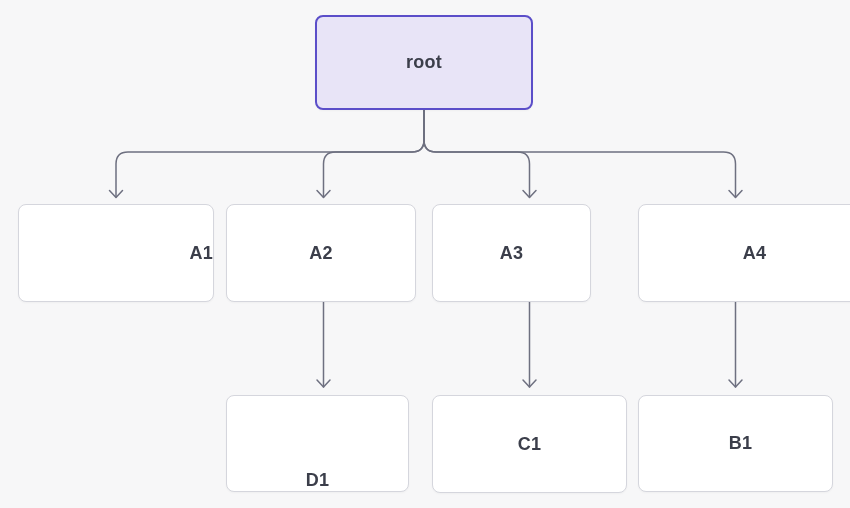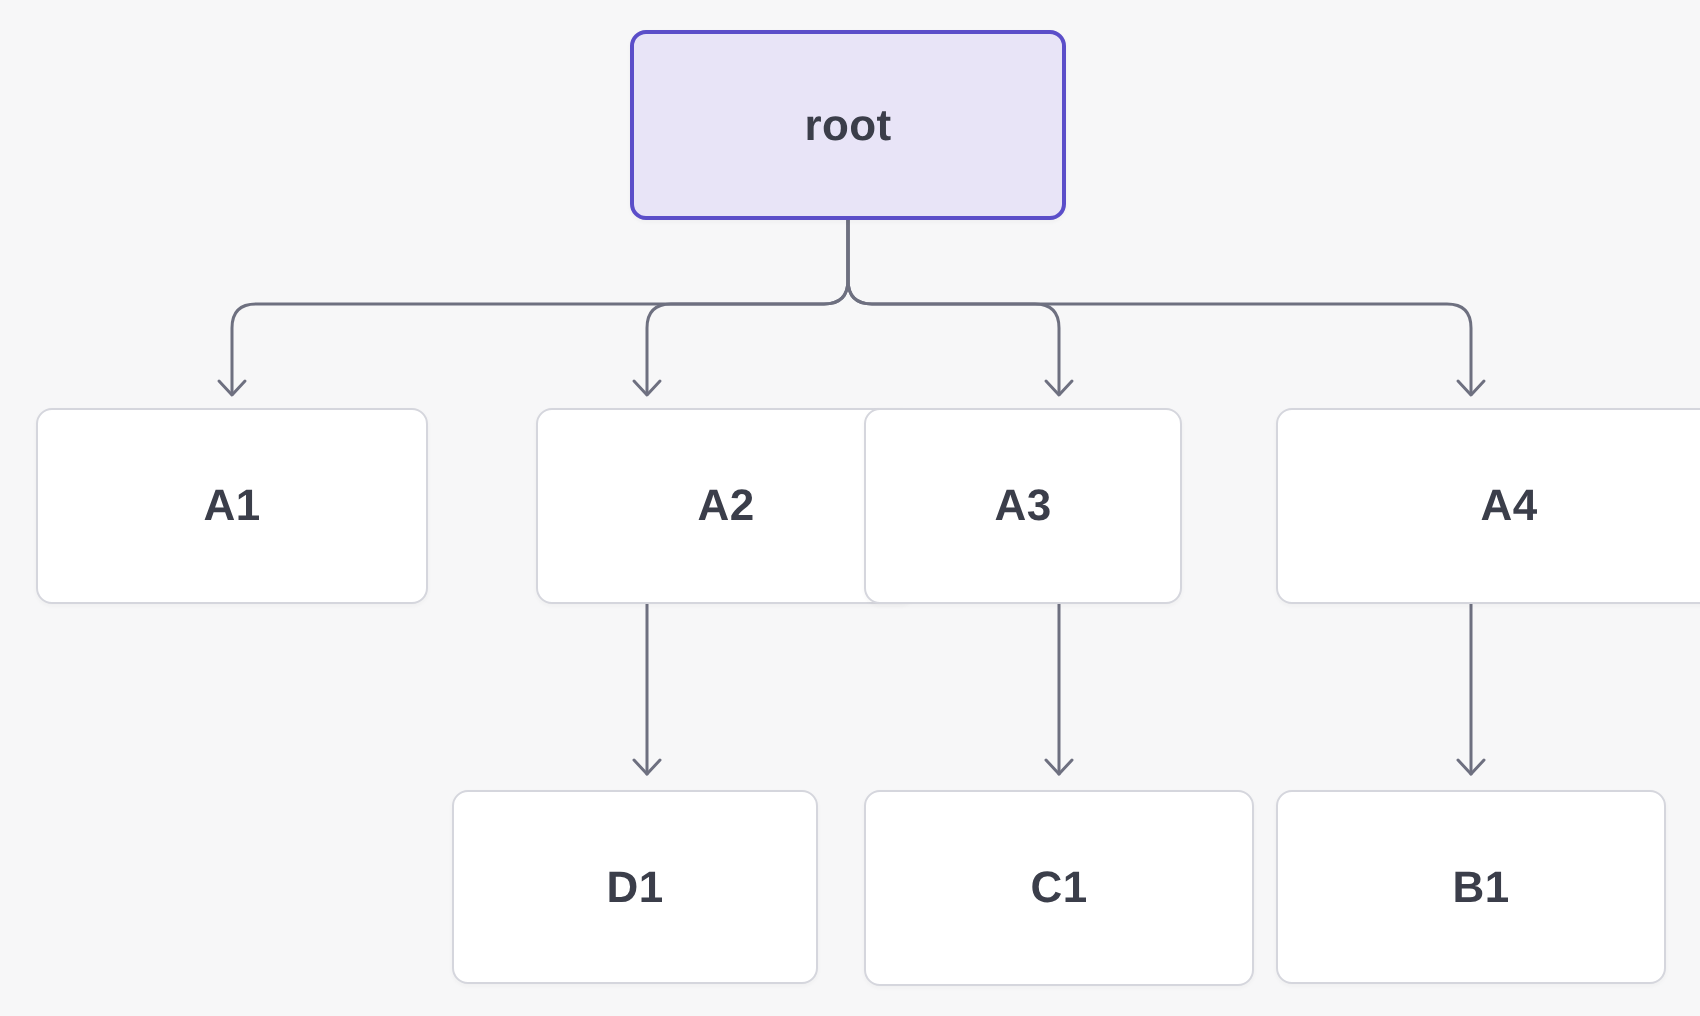--- a/index.html
+++ b/index.html
@@ -41,21 +41,21 @@
     display:flex;
     align-items:center;
     justify-content:center;
     background:var(--node-fill);
     border:1px solid var(--node-border);
     border-radius:8px;
     box-shadow:0 1px 2px rgba(40,40,60,0.04);
     cursor:pointer;
   }
   .node .label{
-    font-size:22px;
+    font-size:18px;
     font-weight:700;
     color:var(--text);
     letter-spacing:0.2px;
   }
   .node.root-node{
     background:var(--root-fill);
     border:2px solid var(--root-border);
   }
 </style>
 </head>
@@ -84,34 +84,34 @@
     <path class="edge-path" d="M523,380 L529.5,387 L536,380"></path>
 
     <path class="edge-path" d="M735.5,302 L735.5,387"></path>
     <path class="edge-path" d="M729,380 L735.5,387 L742,380"></path>
   </svg>
 
   <div class="node root-node" style="left:315px;top:15px;width:218px;height:95px;">
     <span class="label">root</span>
   </div>
 
-  <div class="node" style="left:18px;top:204px;width:196px;height:98px;">
+  <div class="node" style="left:18px;top:204px;width:196px;height:98px;justify-content:flex-end;">
     <span class="label">A1</span>
   </div>
-  <div class="node" style="left:226px;top:204px;width:190px;height:98px;margin-left:42px;">
+  <div class="node" style="left:226px;top:204px;width:190px;height:98px;">
     <span class="label">A2</span>
   </div>
   <div class="node" style="left:432px;top:204px;width:159px;height:98px;">
     <span class="label">A3</span>
   </div>
   <div class="node" style="left:638px;top:204px;width:233px;height:98px;">
     <span class="label">A4</span>
   </div>
 
-  <div class="node" style="left:226px;top:395px;width:183px;height:97px;">
+  <div class="node" style="left:226px;top:395px;width:183px;height:97px;align-items:flex-end;">
     <span class="label">D1</span>
   </div>
   <div class="node" style="left:432px;top:395px;width:195px;height:98px;">
     <span class="label">C1</span>
   </div>
   <div class="node" style="left:638px;top:395px;width:195px;height:97px;padding-left:10px;">
     <span class="label">B1</span>
   </div>
 
 </div>

